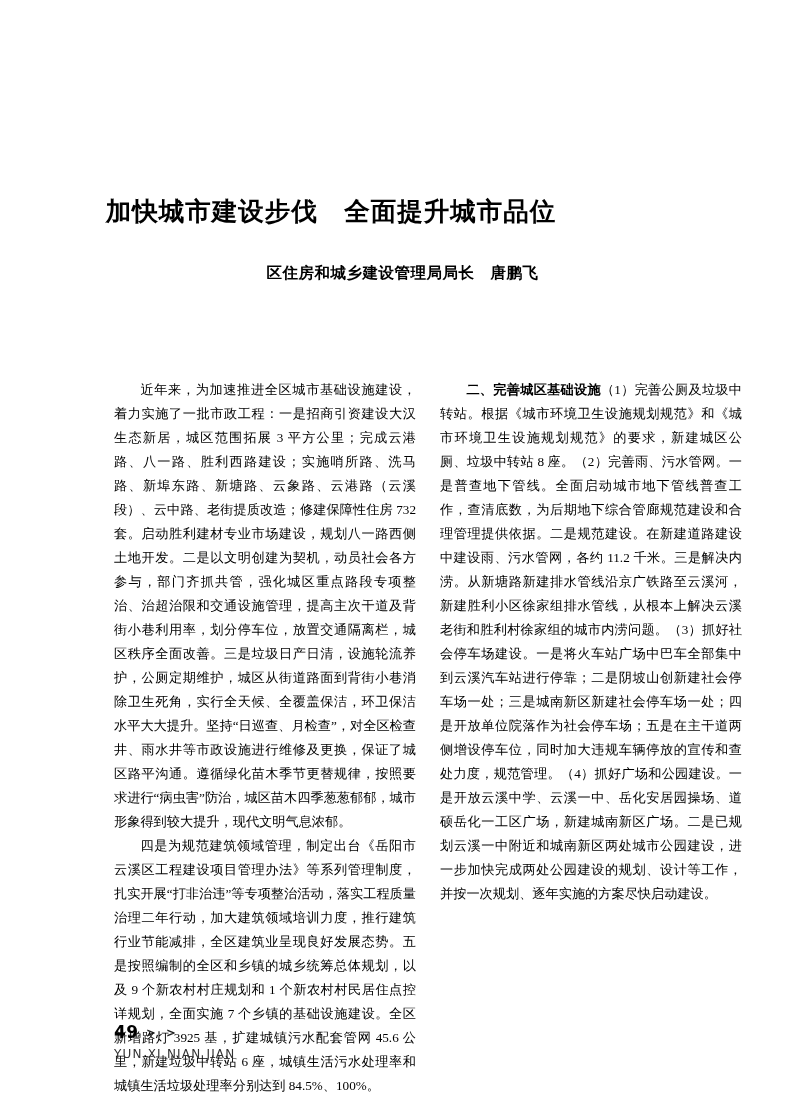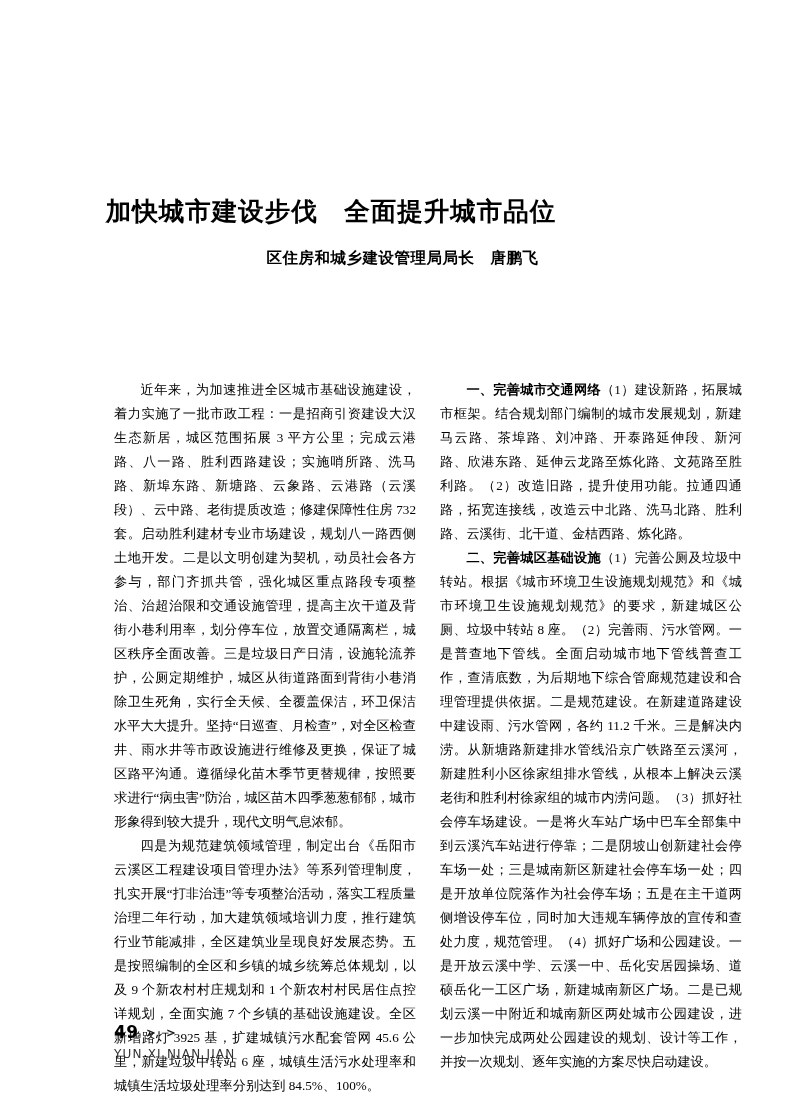--- a/index.html
+++ b/index.html
@@ -30,21 +30,21 @@
     text-align: center;
     font-size: 25.5px;
     font-weight: bold;
     letter-spacing: 1px;
     line-height: 1.3;
     font-family: "DejaVu Sans", sans-serif;
   }
   .byline {
     position: absolute;
     left: 0;
-    top: 248px;
+    top: 263px;
     width: 805px;
     text-align: center;
     font-size: 15.5px;
     font-weight: bold;
     letter-spacing: 0.5px;
     font-family: "DejaVu Sans", sans-serif;
   }
   .columns {
     position: absolute;
     left: 0;
@@ -124,21 +124,20 @@
 
   <div class="columns">
 
     <div class="col col-left">
       <p class="indent">近年来，为加速推进全区城市基础设施建设，着力实施了一批市政工程：一是招商引资建设大汉生态新居，城区范围拓展 3 平方公里；完成云港路、八一路、胜利西路建设；实施哨所路、洗马路、新埠东路、新塘路、云象路、云港路（云溪段）、云中路、老街提质改造；修建保障性住房 732 套。启动胜利建材专业市场建设，规划八一路西侧土地开发。二是以文明创建为契机，动员社会各方参与，部门齐抓共管，强化城区重点路段专项整治、治超治限和交通设施管理，提高主次干道及背街小巷利用率，划分停车位，放置交通隔离栏，城区秩序全面改善。三是垃圾日产日清，设施轮流养护，公厕定期维护，城区从街道路面到背街小巷消除卫生死角，实行全天候、全覆盖保洁，环卫保洁水平大大提升。坚持“日巡查、月检查”，对全区检查井、雨水井等市政设施进行维修及更换，保证了城区路平沟通。遵循绿化苗木季节更替规律，按照要求进行“病虫害”防治，城区苗木四季葱葱郁郁，城市形象得到较大提升，现代文明气息浓郁。</p>
       <p class="indent">四是为规范建筑领域管理，制定出台《岳阳市云溪区工程建设项目管理办法》等系列管理制度，扎实开展“打非治违”等专项整治活动，落实工程质量治理二年行动，加大建筑领域培训力度，推行建筑行业节能减排，全区建筑业呈现良好发展态势。五是按照编制的全区和乡镇的城乡统筹总体规划，以及 9 个新农村村庄规划和 1 个新农村村民居住点控详规划，全面实施 7 个乡镇的基础设施建设。全区新增路灯 3925 基，扩建城镇污水配套管网 45.6 公里，新建垃圾中转站 6 座，城镇生活污水处理率和城镇生活垃圾处理率分别达到 84.5%、100%。</p>
       <p class="indent">“十三五”期间，加快城市建设步伐 全面提升城市</p>
     </div>
 
     <div class="col col-right">
-      <p class="sect"><span>一、完善城市交通网络</span><span class="body">（1）建设新路，拓展城市框架。结合规划部门编制的城市发展规划，新建马云路、茶埠路、刘冲路、开泰路延伸段、新河路、欣港东路、延伸云龙路至炼化路、文苑路至胜利路。（2）改造旧路，提升使用功能。拉通四通路，拓宽连接线，改造云中北路、洗马北路、胜利路、云溪街、北干道、金桔西路、炼化路。</span></p>
       <p class="sect"><span>二、完善城区基础设施</span><span class="body">（1）完善公厕及垃圾中转站。根据《城市环境卫生设施规划规范》和《城市环境卫生设施规划规范》的要求，新建城区公厕、垃圾中转站 8 座。（2）完善雨、污水管网。一是普查地下管线。全面启动城市地下管线普查工作，查清底数，为后期地下综合管廊规范建设和合理管理提供依据。二是规范建设。在新建道路建设中建设雨、污水管网，各约 11.2 千米。三是解决内涝。从新塘路新建排水管线沿京广铁路至云溪河，新建胜利小区徐家组排水管线，从根本上解决云溪老街和胜利村徐家组的城市内涝问题。（3）抓好社会停车场建设。一是将火车站广场中巴车全部集中到云溪汽车站进行停靠；二是阴坡山创新建社会停车场一处；三是城南新区新建社会停车场一处；四是开放单位院落作为社会停车场；五是在主干道两侧增设停车位，同时加大违规车辆停放的宣传和查处力度，规范管理。（4）抓好广场和公园建设。一是开放云溪中学、云溪一中、岳化安居园操场、道硕岳化一工区广场，新建城南新区广场。二是已规划云溪一中附近和城南新区两处城市公园建设，进一步加快完成两处公园建设的规划、设计等工作，并按一次规划、逐年实施的方案尽快启动建设。</span></p>
       <p class="sect"></p>
     </div>
 
   </div>
 
   <div class="footer">
     <span class="page-num">49</span>
     <span class="chev">＞＞</span>
     <span class="journal">YUN XI NIAN JIAN</span>

